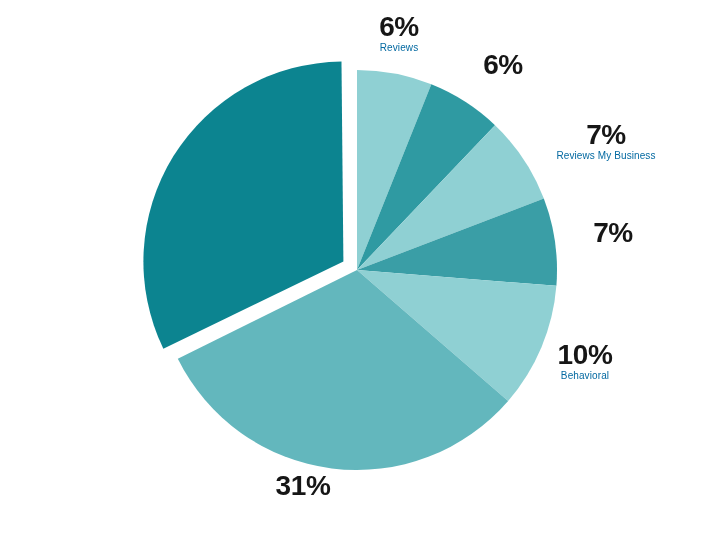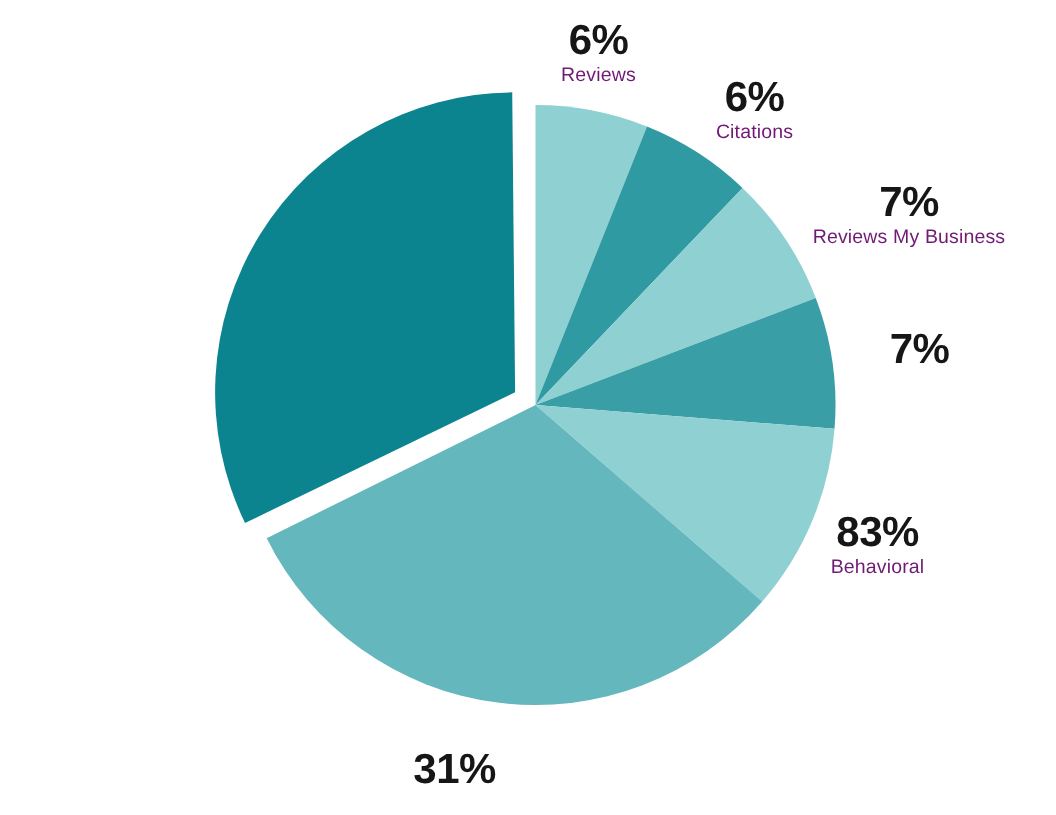--- a/index.html
+++ b/index.html
@@ -39,33 +39,33 @@
   }
   .pie-label .pct {
     display: block;
     font-size: 28px;
     font-weight: 700;
     letter-spacing: -0.4px;
     color: #161616;
   }
   .pie-label .name {
     display: block;
-    font-size: 13px;
+    font-size: 10px;
     font-weight: 400;
     letter-spacing: 0.1px;
-    color: #701a75;
+    color: #0369a1;
     margin-top: 2px;
   }
   
   .lbl-reviews   { left: 339px; top: 12px;  width: 120px; }
   .lbl-citations { left: 443px; top: 50px;  width: 120px; }
   .lbl-gmb       { left: 516px; top: 120px; width: 180px; }
   .lbl-personal  { left: 538px; top: 218px; width: 150px; }
   .lbl-behav     { left: 515px; top: 340px; width: 140px; }
-  .lbl-links     { left: 243px; top: 471px; width: 120px; margin-top: 27px; }
+  .lbl-links     { left: 243px; top: 471px; width: 120px; }
   .lbl-onpage    { left: 72px;  top: 105px; width: 130px; }
 </style>
 </head>
 <body>
 
 <div id="chart-root">
 
   <svg class="pie-svg" viewBox="0 0 704 543">
     <g id="pie-slices">
         <path d="M 357.00 270.00 L 357.00 70.00 A 200 200 0 0 1 431.33 84.33 Z" fill="#8fd0d3"></path>
@@ -78,34 +78,33 @@
       </g>
   </svg>
 
   <div class="pie-label lbl-reviews">
     <span class="pct">6%</span>
     <span class="name">Reviews</span>
   </div>
 
   <div class="pie-label lbl-citations">
     <span class="pct">6%</span>
-    <span class="name">Citations</span>
   </div>
 
   <div class="pie-label lbl-gmb">
     <span class="pct">7%</span>
     <span class="name">Reviews My Business</span>
   </div>
 
   <div class="pie-label lbl-personal">
     <span class="pct">7%</span>
   </div>
 
   <div class="pie-label lbl-behav">
-    <span class="pct">83%</span>
+    <span class="pct">10%</span>
     <span class="name">Behavioral</span>
   </div>
 
   <div class="pie-label lbl-links">
     <span class="pct">31%</span>
   </div>
 
 
 </div>
 

